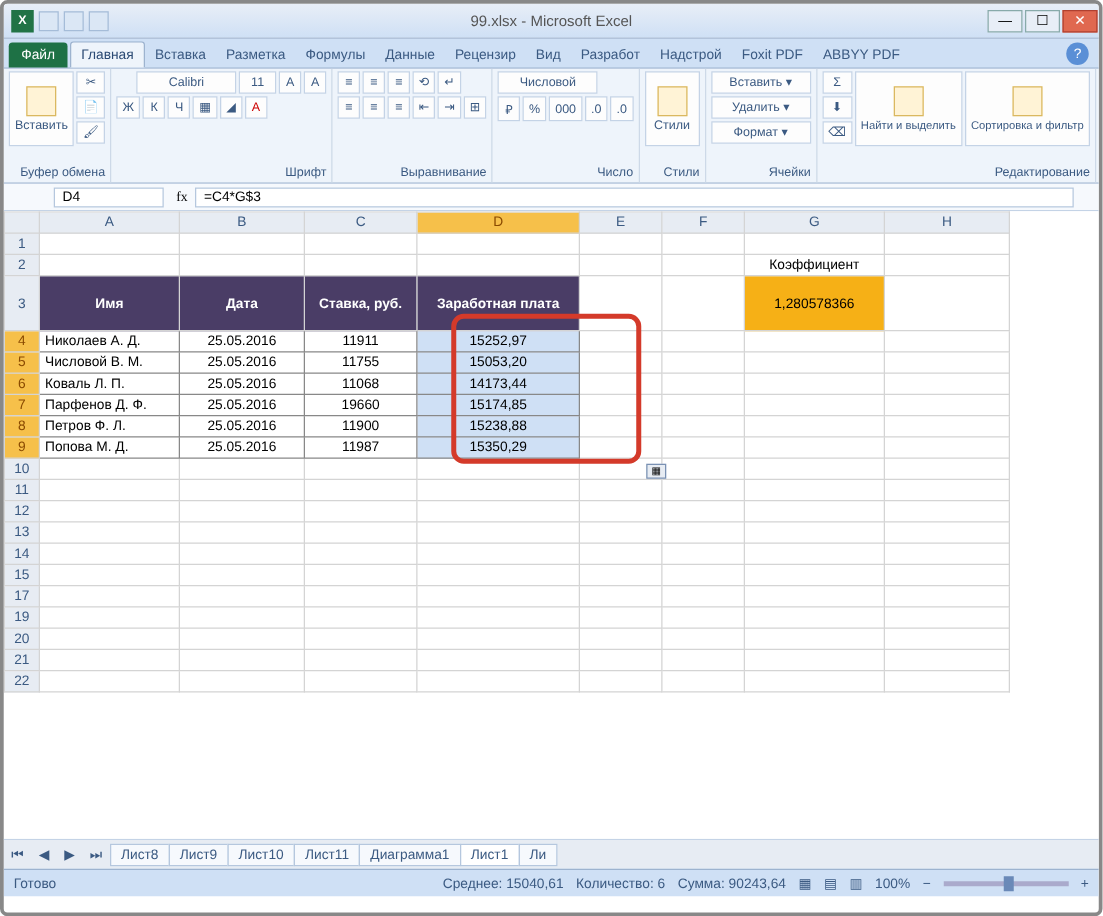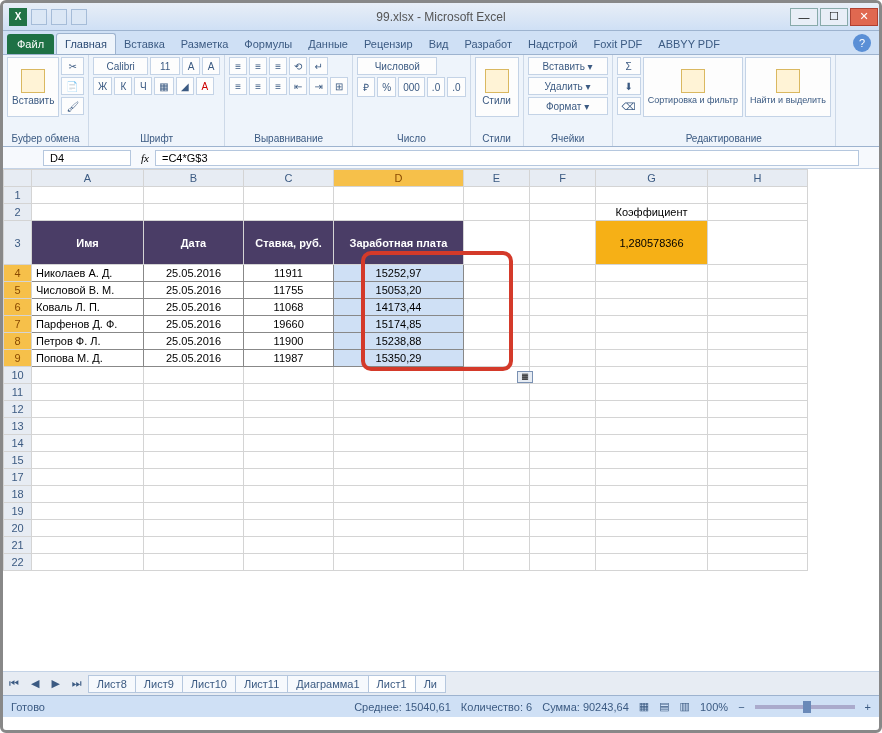--- a/index.html
+++ b/index.html
@@ -12,30 +12,30 @@
 .titlebar .winbtns { margin-left: auto; display: flex; }
 .titlebar .winbtns div { width: 28px; height: 18px; border: 1px solid #8aa; margin: 0 1px; display: flex; align-items: center; justify-content: center; font-size: 11px; background: #e8eef7; }
 .titlebar .winbtns .close { background: #e06850; color: #fff; border-color: #b04030; }
 .tabs { height: 24px; background: #cfe0f5; display: flex; align-items: flex-end; font-size: 11px; padding-left: 4px; border-bottom: 1px solid #9db3cf; }
 .tabs .filebtn { background: #1e7145; color: #fff; padding: 4px 10px; border-radius: 3px 3px 0 0; margin-right: 2px; }
 .tabs .tab { padding: 4px 8px; color: #3b5a82; cursor: pointer; }
 .tabs .tab.active { background: #eef4fb; border: 1px solid #9db3cf; border-bottom: none; border-radius: 3px 3px 0 0; color: #2b4a74; }
 .tabs .help { margin-left: auto; margin-right: 8px; width: 18px; height: 18px; background: #5a8fd6; color: #fff; border-radius: 50%; display: flex; align-items: center; justify-content: center; font-size: 11px; align-self: center; }
 .ribbon { height: 92px; background: #eef4fb; border-bottom: 1px solid #9db3cf; display: flex; font-size: 10px; color: #3b5a82; }
 .group { border-right: 1px solid #cdd9e8; padding: 2px 4px; display: flex; flex-direction: column; justify-content: space-between; }
-.group .label { text-align: center; font-size: 10px; color: #3b5a82; padding-top: 2px; }
+.group .label { text-align: right; font-size: 10px; color: #3b5a82; padding-top: 2px; }
 .btns { display: flex; gap: 2px; flex-wrap: wrap; }
 .rb { background: #fdfdfd; border: 1px solid #c4d3e6; padding: 2px 4px; font-size: 10px; display: flex; align-items: center; justify-content: center; min-width: 18px; min-height: 18px; }
 .big { flex-direction: column; height: 60px; min-width: 44px; }
 .ico { width: 24px; height: 24px; background: #fff3d6; border: 1px solid #dab860; margin-bottom: 2px; }
-.fontsel { width: 55px; height: 18px; }
+.fontsel { width: 80px; height: 18px; margin-left: 16px; }
 .fs { width: 30px; }
 .formulabar { height: 22px; display: flex; align-items: center; border-bottom: 1px solid #c4d3e6; font-size: 11px; background: #f6f9fd; }
 .namebox { width: 88px; border: 1px solid #b5c7de; margin: 0 4px 0 40px; padding: 1px 6px; background: #fff; }
-.fx { padding: 0 6px; font-style: italic; font-family: serif; }
+.fx { padding: 0 6px; font-family: serif; }
 .fbar { flex: 1; border: 1px solid #b5c7de; padding: 1px 6px; background: #fff; margin-right: 20px; }
 .grid { position: relative; background: #fff; height: 502px; overflow: hidden; }
 table.sheet { border-collapse: collapse; table-layout: fixed; }
 .sheet th, .sheet td { border: 1px solid #d4d4d4; font-size: 11px; height: 17px; padding: 0; }
 .sheet th { background: #e7ecf3; color: #3b5a82; font-weight: normal; }
 .corner { width: 28px; background: #e7ecf3 !important; }
 .rowh { width: 28px; text-align: center; background: #e7ecf3; color: #3b5a82; }
 .rowh.sel { background: #f6c04a; color: #8a4a00; }
 .colA { width: 112px; } .colB { width: 100px; } .colC { width: 90px; } .colD { width: 130px; }
 .colE { width: 66px; } .colF { width: 66px; } .colG { width: 112px; } .colH { width: 100px; }
@@ -176,25 +176,25 @@
   </div>
   <div class="group">
     <div class="btns">
       <div style="display:flex;flex-direction:column;gap:2px">
         <div class="rb">Σ</div>
         <div class="rb">⬇</div>
         <div class="rb">⌫</div>
       </div>
       <div class="rb big">
           <div class="ico"></div>
-          <span style="font-size:9px">Сортировка и фильтр</span>
+          <span style="font-size:9px">Найти и выделить</span>
         </div>
       <div class="rb big">
           <div class="ico"></div>
-          <span style="font-size:9px">Найти и выделить</span>
+          <span style="font-size:9px">Сортировка и фильтр</span>
         </div>
     </div>
     <div class="label">Редактирование</div>
   </div>
 </div>
 
 <div class="formulabar">
   <div class="namebox">D4</div>
   <div class="fx">fx</div>
   <div class="fbar">=C4*G$3</div>
@@ -374,31 +374,20 @@
           <td class="colB " style=""></td>
           <td class="colC " style=""></td>
           <td class="colD " style=""></td>
           <td class="colE " style=""></td>
           <td class="colF " style=""></td>
           <td class="colG " style=""></td>
           <td class="colH " style=""></td>
         </tr>
         <tr>
           <th class="rowh ">17</th>
-          <td class="colA " style=""></td>
-          <td class="colB " style=""></td>
-          <td class="colC " style=""></td>
-          <td class="colD " style=""></td>
-          <td class="colE " style=""></td>
-          <td class="colF " style=""></td>
-          <td class="colG " style=""></td>
-          <td class="colH " style=""></td>
-        </tr>
-        <tr>
-          <th class="rowh ">18</th>
           <td class="colA " style=""></td>
           <td class="colB " style=""></td>
           <td class="colC " style=""></td>
           <td class="colD " style=""></td>
           <td class="colE " style=""></td>
           <td class="colF " style=""></td>
           <td class="colG " style=""></td>
           <td class="colH " style=""></td>
         </tr>
         <tr>

